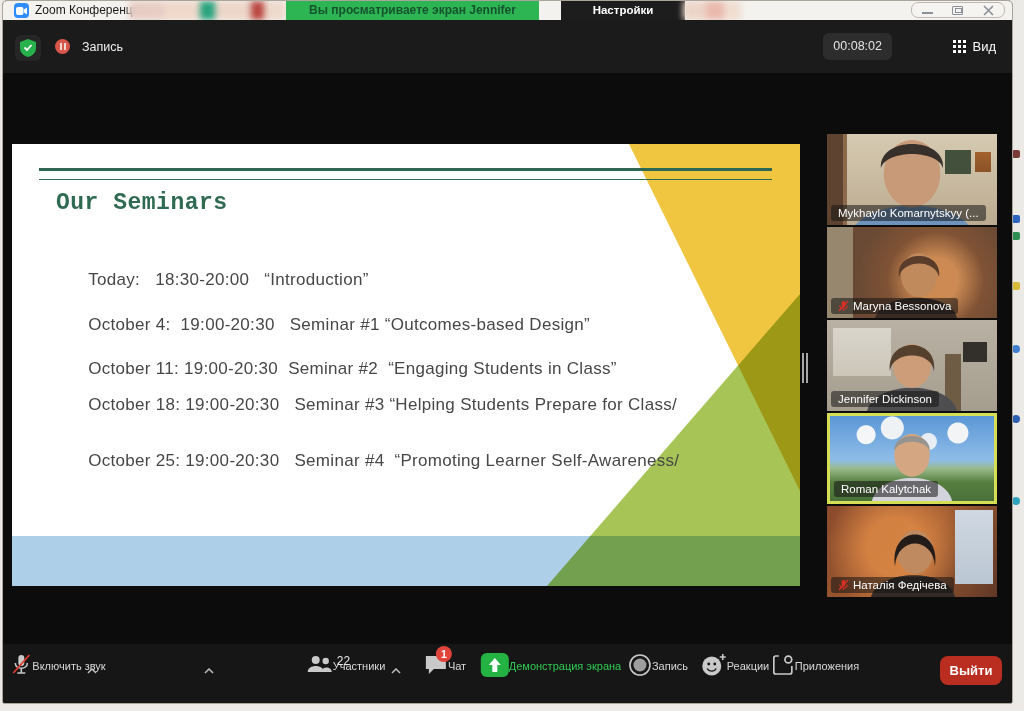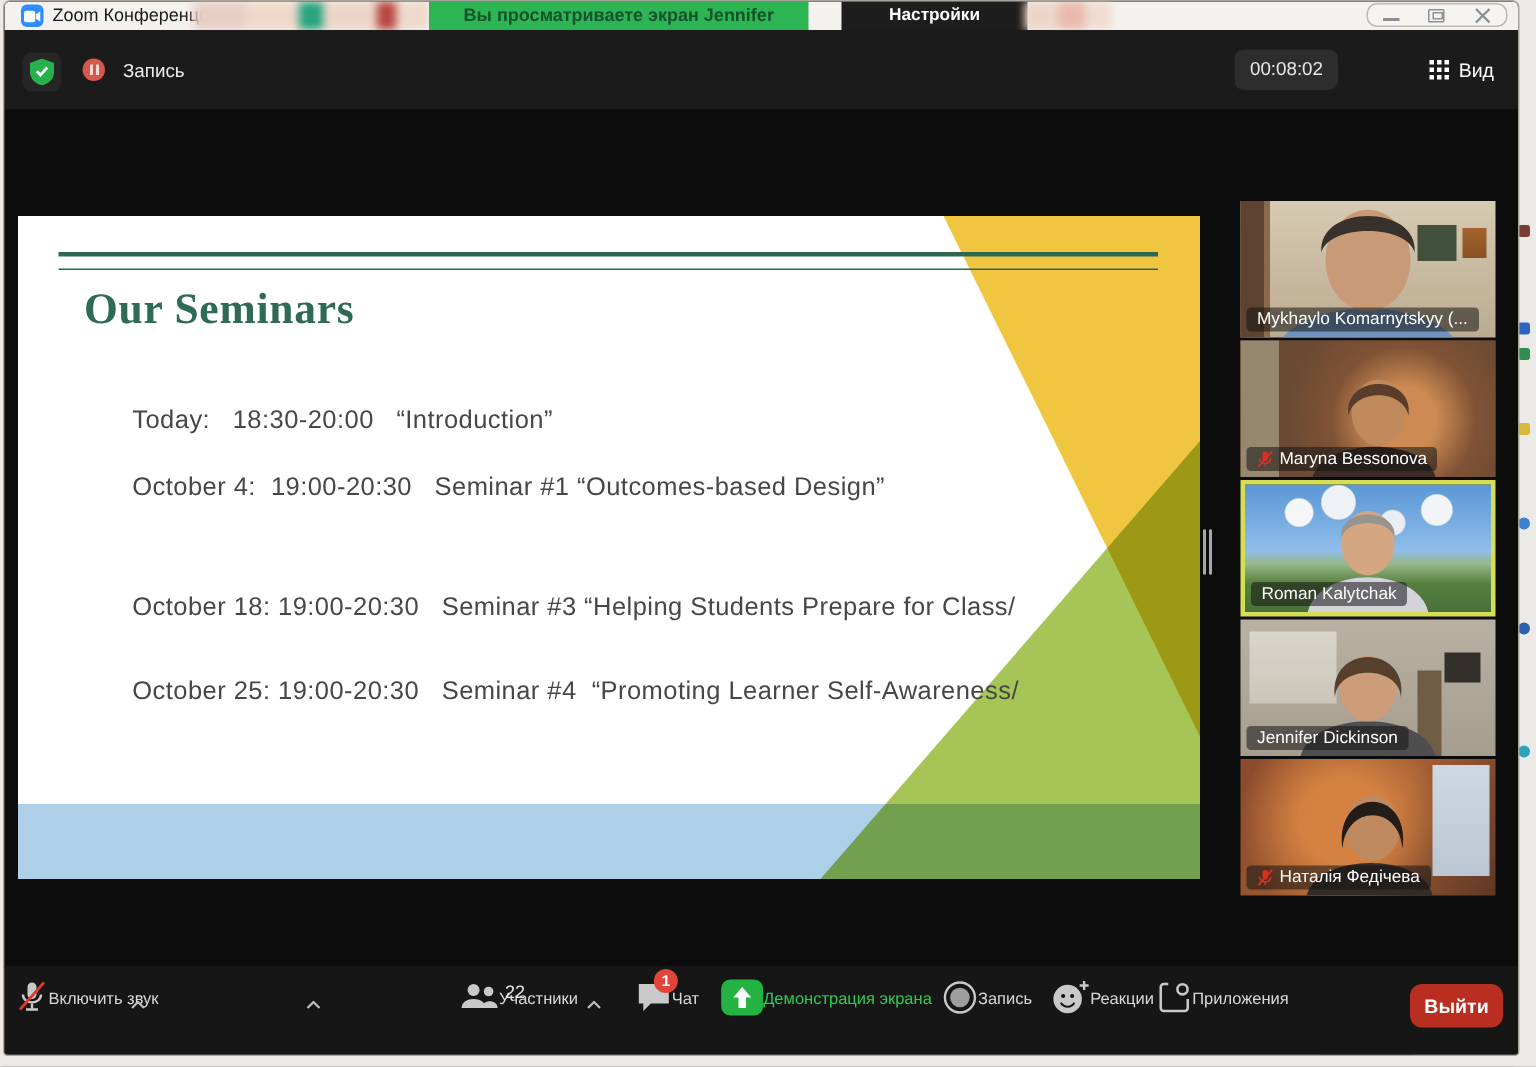--- a/index.html
+++ b/index.html
@@ -56,22 +56,22 @@
       linear-gradient(#fff,#fff) 0 0/3px 3px no-repeat, linear-gradient(#fff,#fff) 5px 0/3px 3px no-repeat, linear-gradient(#fff,#fff) 10px 0/3px 3px no-repeat,
       linear-gradient(#fff,#fff) 0 5px/3px 3px no-repeat, linear-gradient(#fff,#fff) 5px 5px/3px 3px no-repeat, linear-gradient(#fff,#fff) 10px 5px/3px 3px no-repeat,
       linear-gradient(#fff,#fff) 0 10px/3px 3px no-repeat, linear-gradient(#fff,#fff) 5px 10px/3px 3px no-repeat, linear-gradient(#fff,#fff) 10px 10px/3px 3px no-repeat; }
 
   
   .content { position:absolute; left:0; top:72px; width:100%; height:573px; background:#0c0c0c; }
   .slide { position:absolute; left:9px; top:71px; width:788px; height:442px; background:#ffffff; overflow:hidden; }
   .slide svg.deco { position:absolute; left:0; top:0; }
   .rule1 { position:absolute; left:27px; top:24px; width:733px; height:3px; background:#2f6852; }
   .rule2 { position:absolute; left:27px; top:35px; width:733px; height:1px; background:#2f6852; }
-  .slide-title { position:absolute; left:44px; top:46px; font-family:Liberation Serif, serif;
-    font-weight:bold; font-size:29px; color:#2e6b52; letter-spacing:0.5px; }
+  .slide-title { position:absolute; left:44px; top:46px; font-family:Liberation Mono, monospace;
+    font-weight:bold; font-size:23px; color:#2e6b52; letter-spacing:0.5px; }
   .srow { position:absolute; left:36px; right:38px; color:#474747; font-size:17px; letter-spacing:0.3px;
     white-space:pre-wrap; line-height:26px; }
   .srow .cont { text-align:right; padding-right:72px; }
   .r0 { top:97px; } .r1 { top:142px; } .r2 { top:186px; } .r3 { top:222px; } .r4 { top:278px; }
 
   .resize-handle { position:absolute; left:798px; top:280px; width:9px; height:30px; cursor:col-resize; }
   .resize-handle i { position:absolute; top:0; width:2px; height:30px; background:#a8a8a8; }
   .resize-handle i.l { left:1px; } .resize-handle i.r { left:5px; }
 
   
@@ -215,20 +215,24 @@
       <div class="slide-title">Our Seminars</div>
 
       <div class="srow r0">
         <span>Today:   18:30-20:00   “Introduction”</span>
         
       </div>
       <div class="srow r1">
         <span>October 4:  19:00-20:30   Seminar #1 “Outcomes-based Design”</span>
         
       </div>
+      <div class="srow r2">
+        <span>October 11: 19:00-20:30  Seminar #2  “Engaging Students in Class”</span>
+        
+      </div>
       <div class="srow r3">
         <span>October 18: 19:00-20:30   Seminar #3 “Helping Students Prepare for Class/</span>
       </div>
       <div class="srow r4">
         <span>October 25: 19:00-20:30   Seminar #4  “Promoting Learner Self-Awareness/</span>
       </div>
     </div>
 
     <div class="resize-handle">
         <i class="l"></i>
@@ -259,41 +263,41 @@
           <svg class="mic-muted-sm" viewBox="0 0 12 13">
               <rect x="4" y="1" width="4" height="7" rx="2" fill="#d93025"></rect>
               <path d="M2,6 C2,11 10,11 10,6" fill="none" stroke="#d93025" stroke-width="1.2"></path>
               <line x1="6" y1="10" x2="6" y2="12" stroke="#d93025" stroke-width="1.2"></line>
               <line x1="1" y1="12" x2="11" y2="1" stroke="#d93025" stroke-width="1.4"></line>
             </svg>
           <span>Maryna Bessonova</span>
         </div>
       </div>
 
+      <div class="thumb p4">
+        <svg class="person" viewBox="0 0 170 91">
+          <path class="body" d="M40,91 C48,60 122,60 130,91 Z"></path>
+          <ellipse class="head" cx="85" cy="46" rx="19" ry="22"></ellipse>
+          <path class="hair" d="M63,52 C58,16 112,16 107,52 C106,30 64,30 63,52 Z"></path>
+        </svg>
+        <div class="name-tag">
+
+          <span>Jennifer Dickinson</span>
+        </div>
+      </div>
+
       <div class="thumb p3 active">
         <svg class="person" viewBox="0 0 170 91">
           <path class="body" d="M42,91 C50,58 120,58 128,91 Z"></path>
           <ellipse class="head" cx="85" cy="42" rx="19" ry="23"></ellipse>
           <path class="hair" d="M66,38 C64,16 106,16 104,38 C100,24 70,24 66,38 Z"></path>
         </svg>
         <div class="name-tag">
 
           <span>Roman Kalytchak</span>
-        </div>
-      </div>
-
-      <div class="thumb p4">
-        <svg class="person" viewBox="0 0 170 91">
-          <path class="body" d="M40,91 C48,60 122,60 130,91 Z"></path>
-          <ellipse class="head" cx="85" cy="46" rx="19" ry="22"></ellipse>
-          <path class="hair" d="M63,52 C58,16 112,16 107,52 C106,30 64,30 63,52 Z"></path>
-        </svg>
-        <div class="name-tag">
-
-          <span>Jennifer Dickinson</span>
         </div>
       </div>
 
       <div class="thumb p5">
         <svg class="person" viewBox="0 0 170 91">
           <path class="body" d="M44,91 C52,62 122,62 128,91 Z"></path>
           <ellipse class="head" cx="88" cy="46" rx="18" ry="22"></ellipse>
           <path class="hair" d="M68,60 C62,18 114,18 108,60 C106,30 70,30 68,60 Z"></path>
         </svg>
         <div class="name-tag">

